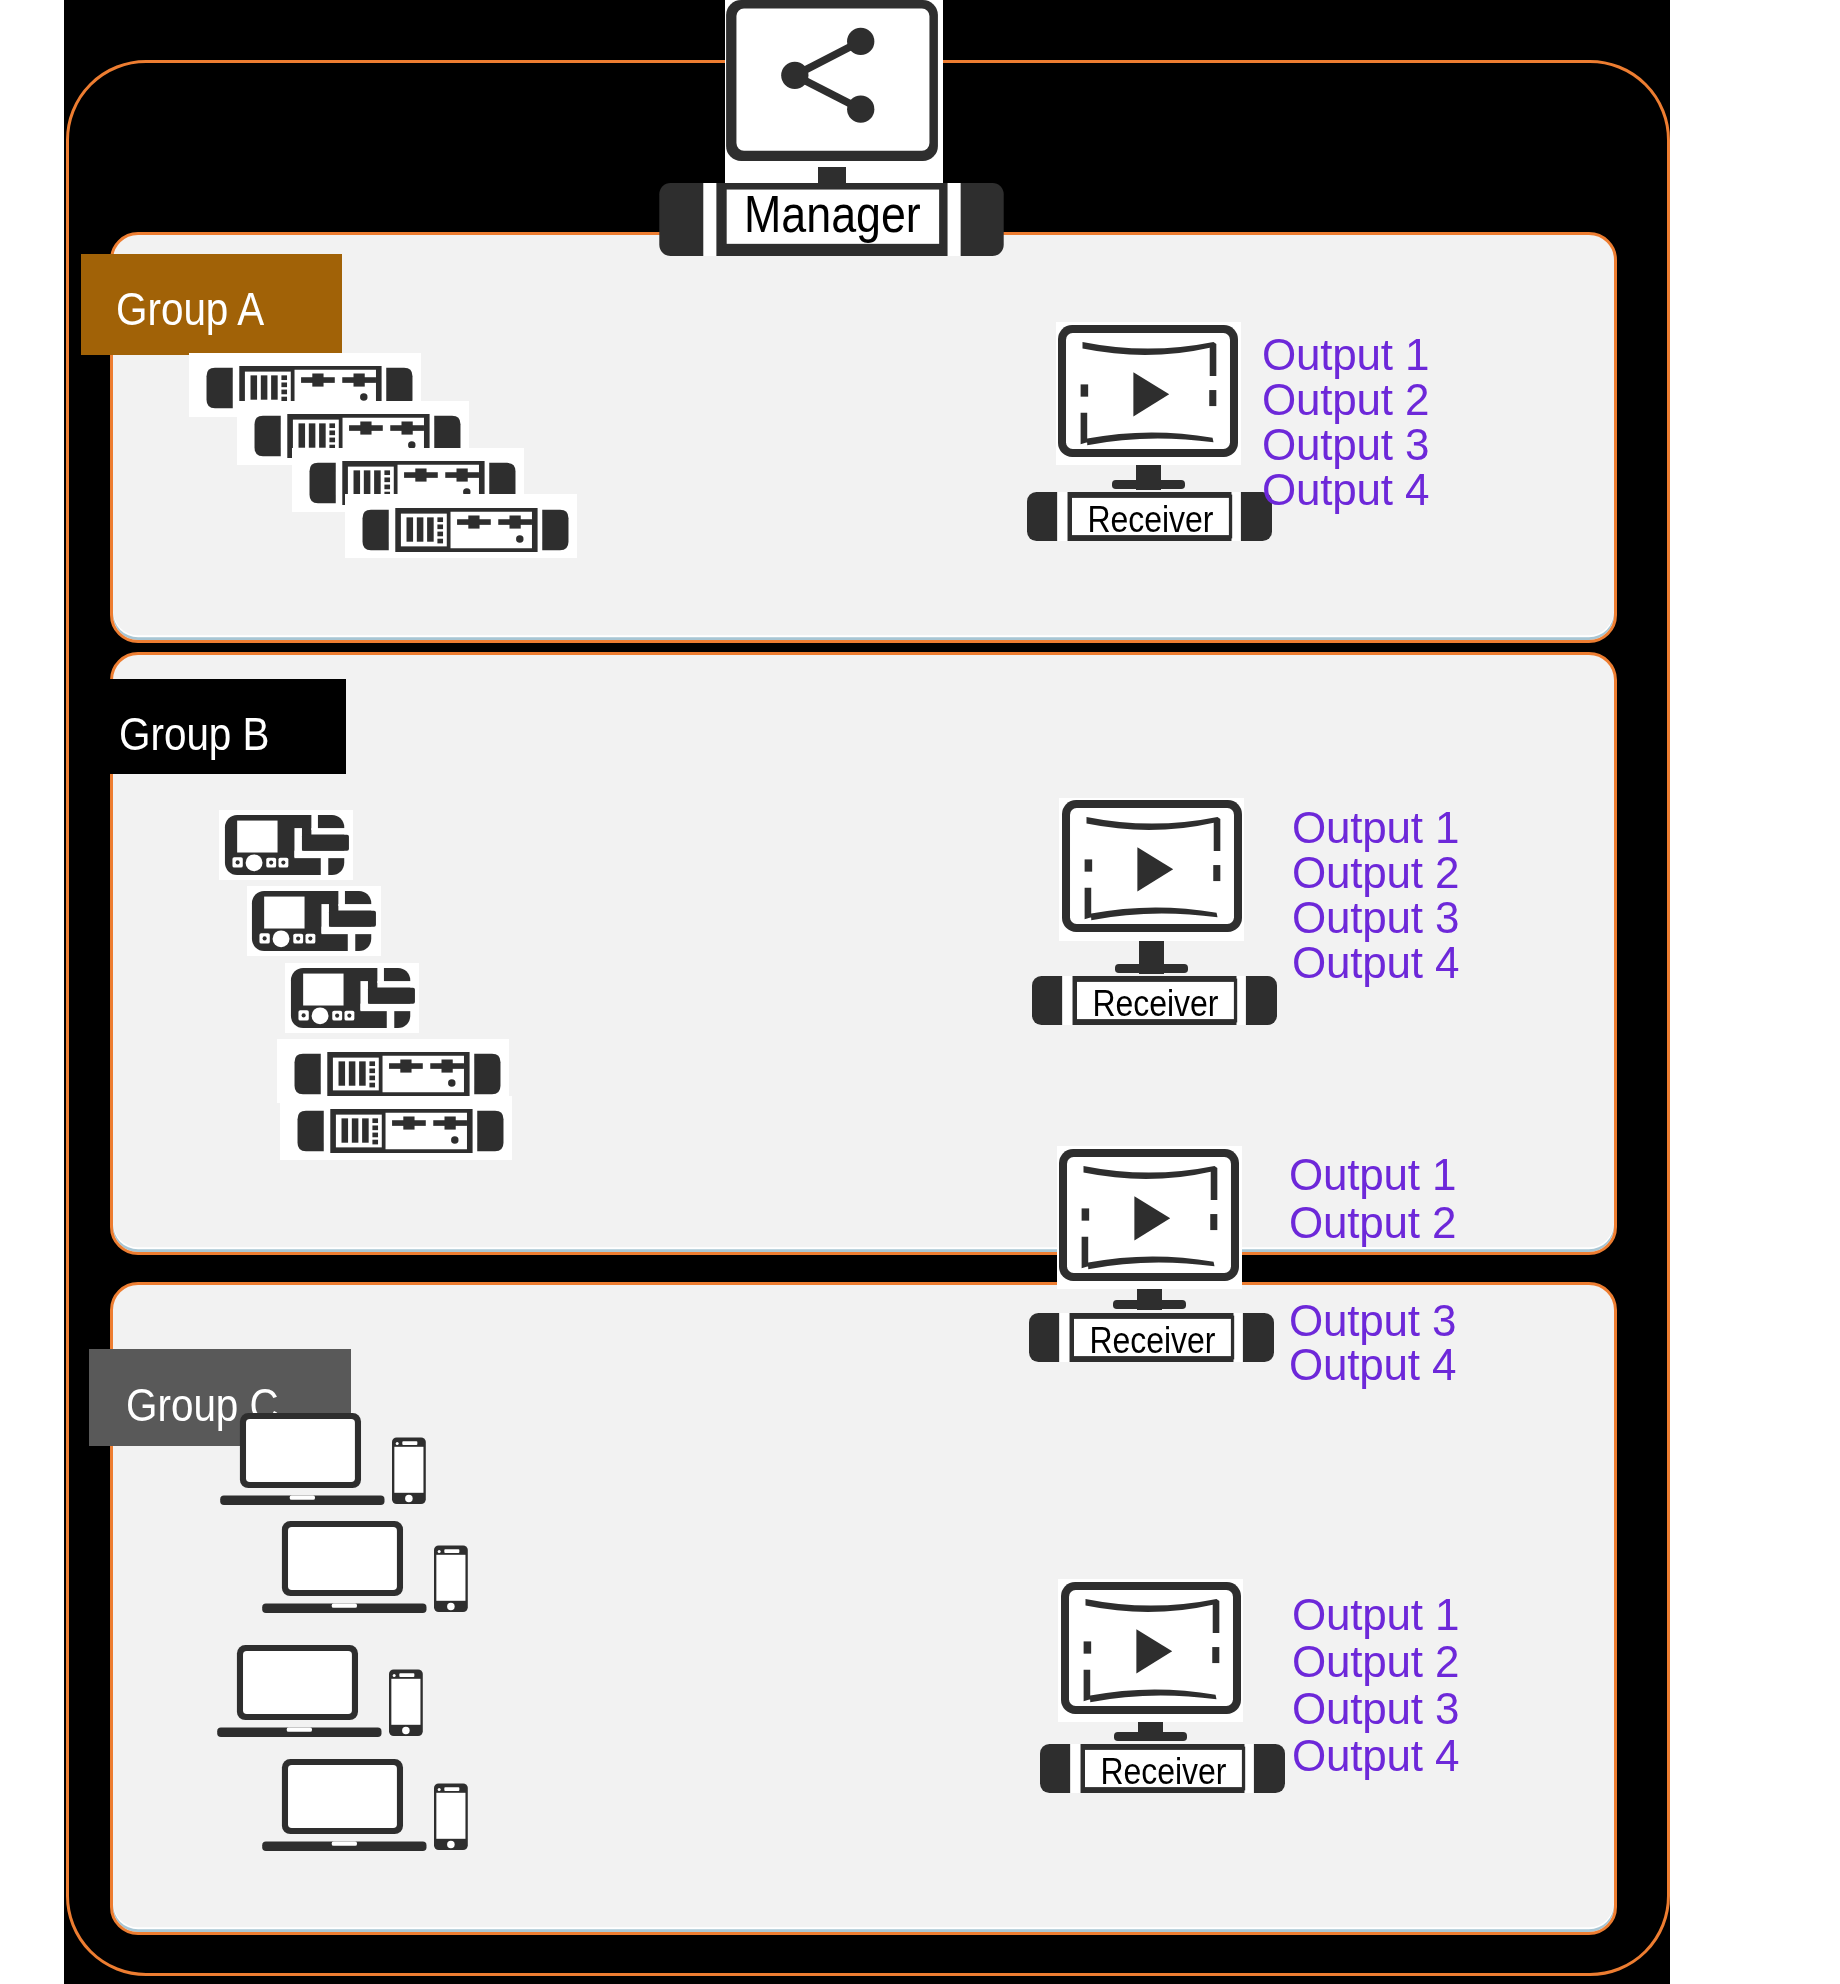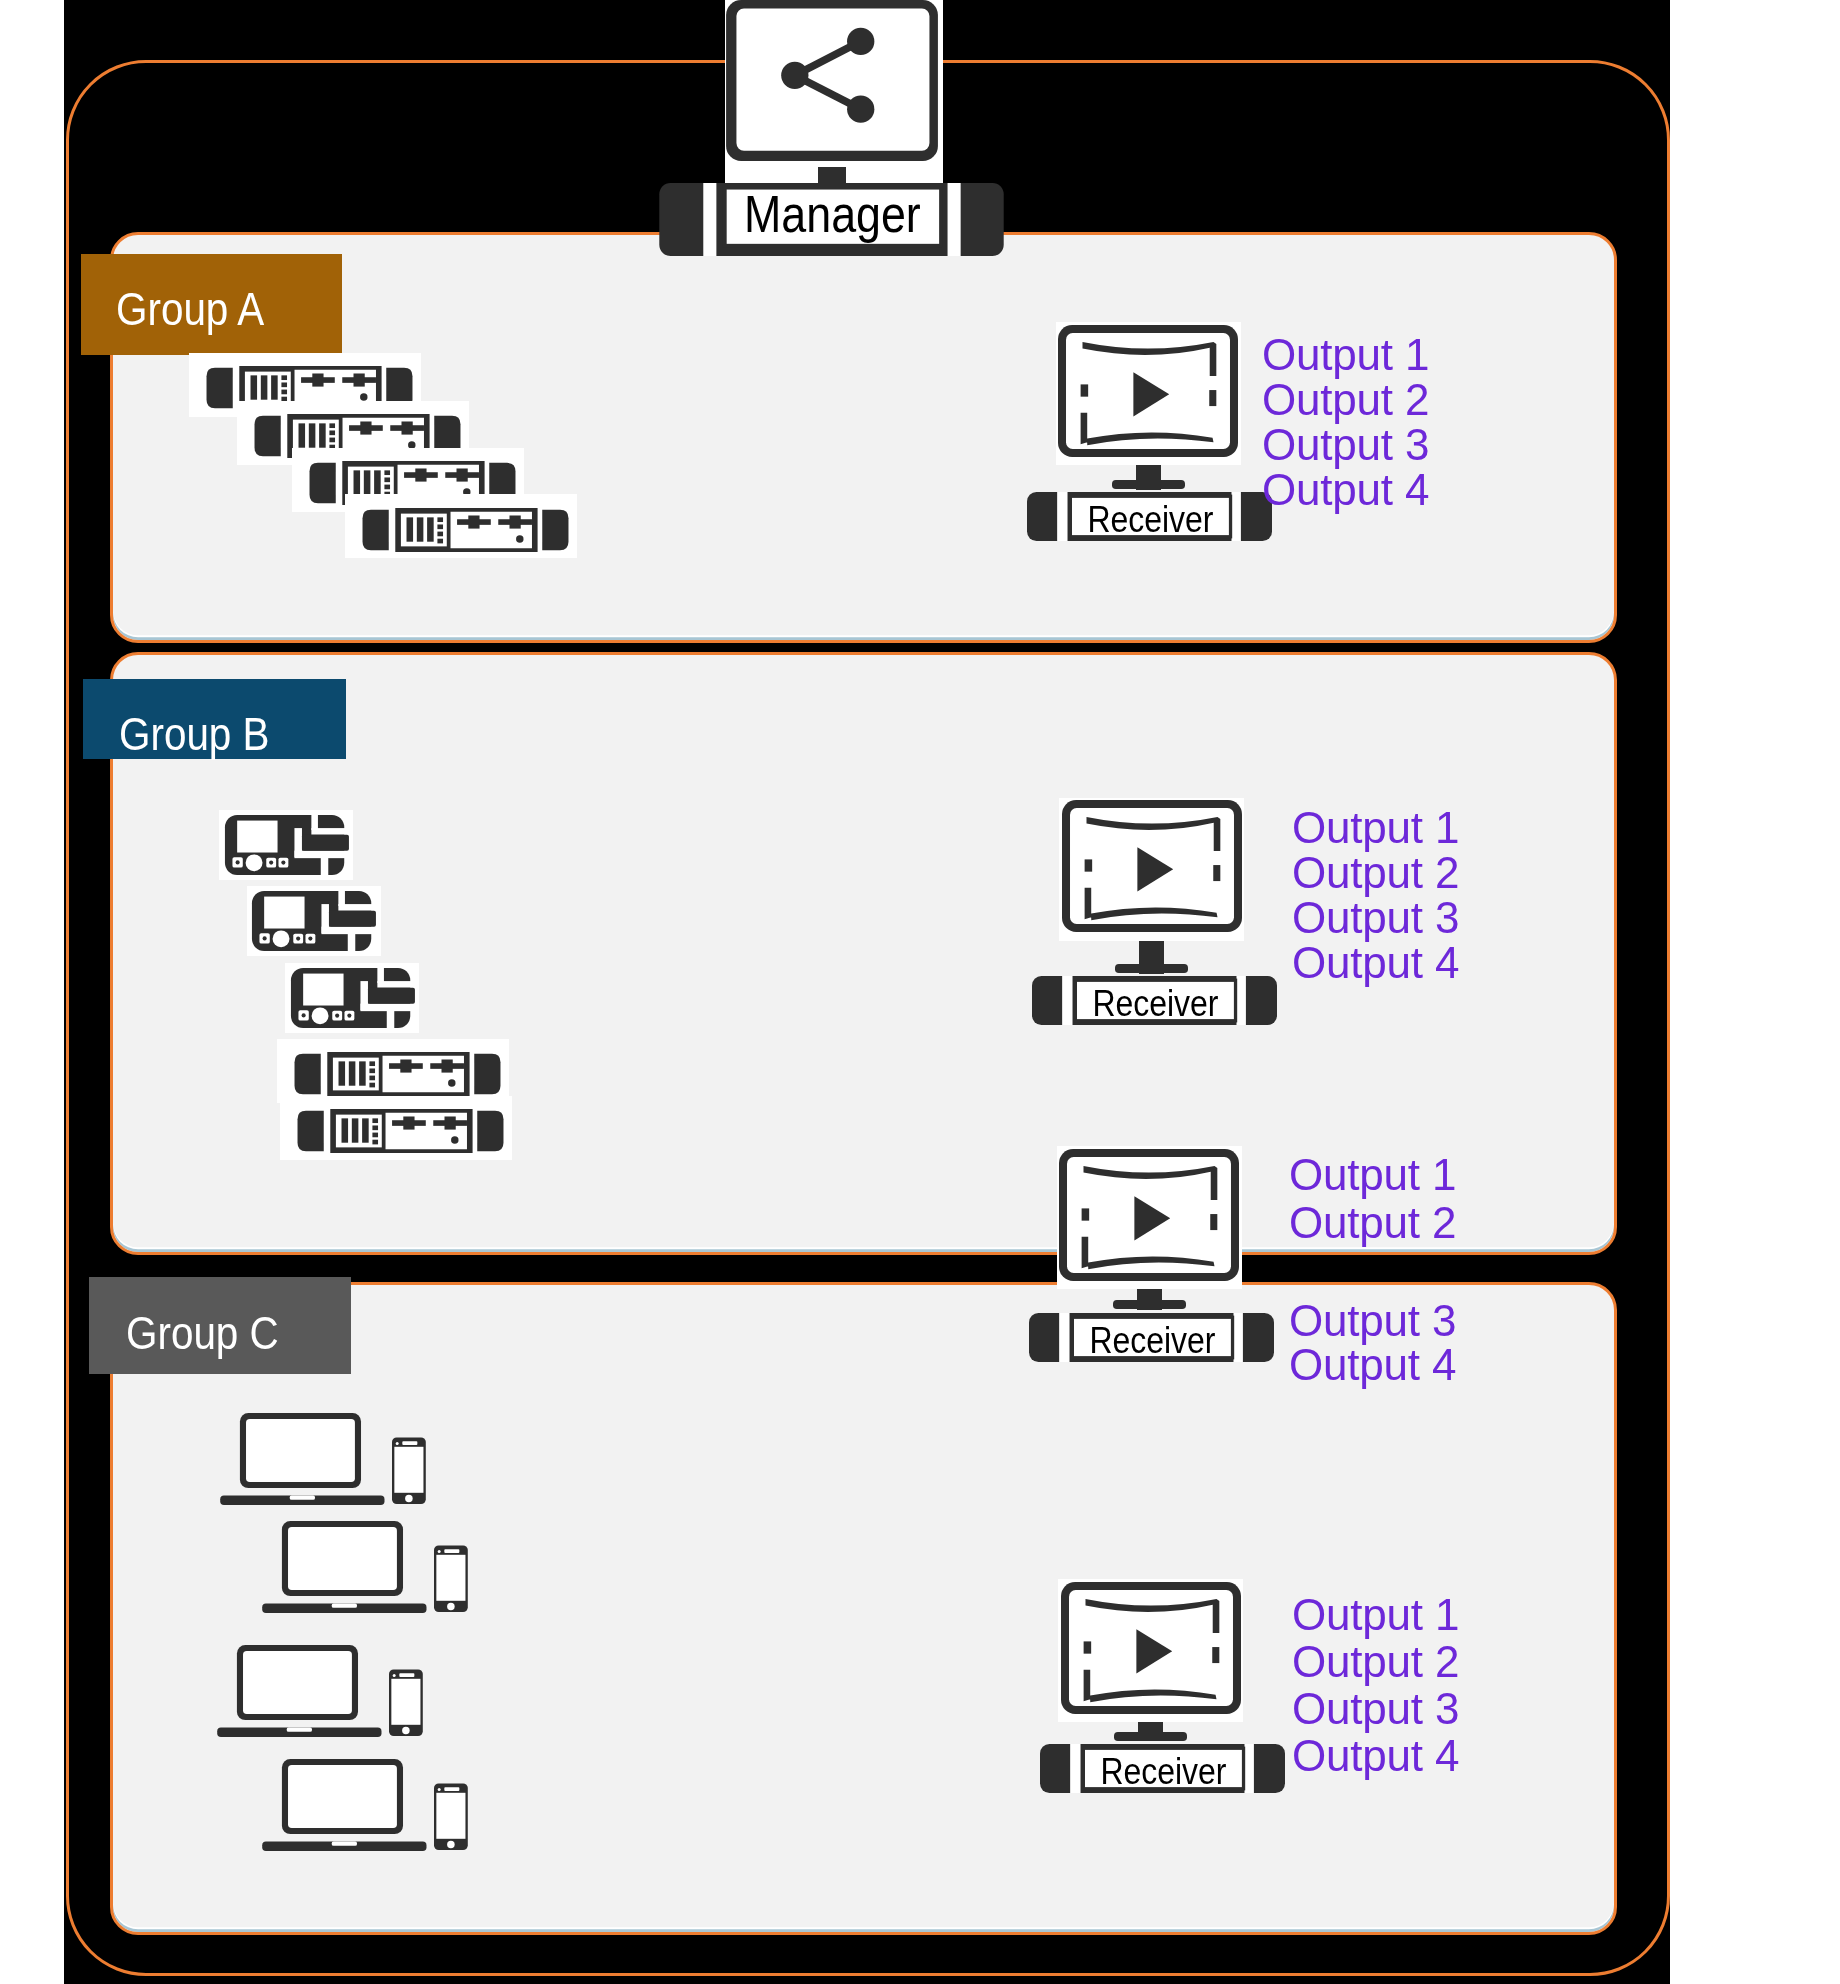--- a/index.html
+++ b/index.html
@@ -2,24 +2,24 @@
 <html style="font-size:15px"><head><meta charset="utf-8"><style>html,body{margin:0;padding:0}#c{position:relative;width:1841px;height:1985px;background:#fff;overflow:hidden;font-family:"Liberation Sans",sans-serif}.abs{position:absolute;box-sizing:border-box}.out{font-size:44px;color:#6d28d9;letter-spacing:-0.2px}</style></head><body>
 <div id="c">
     <div class="abs" style="left:64px;top:0;width:1606px;height:1985px;background:#000"></div>
     <div class="abs" style="left:66px;top:60px;width:1604px;height:1916px;border:3.8px solid #ed7d31;border-radius:80px"></div>
     <div class="abs" style="left:110px;top:232px;width:1507px;height:411px;background:#f2f2f2;border:3.8px solid #ed7d31;border-radius:28px;box-shadow:inset 0 -2.8px 0 #a8c6d4,inset 0 -4.7px 0 #fff"></div>
     <div class="abs" style="left:110px;top:652px;width:1507px;height:603px;background:#f2f2f2;border:3.8px solid #ed7d31;border-radius:28px;box-shadow:inset 0 -2.8px 0 #a8c6d4,inset 0 -4.7px 0 #fff"></div>
     <div class="abs" style="left:110px;top:1282px;width:1507px;height:653px;background:#f2f2f2;border:3.8px solid #ed7d31;border-radius:28px;box-shadow:inset 0 -2.8px 0 #a8c6d4,inset 0 -4.7px 0 #fff"></div>
     <div class="abs" style="left:81px;top:254px;width:261px;height:101px;background:#a16207">
       <span class="abs" style="left:35px;top:31px;font-size:47px;line-height:47px;color:#fff;transform:scaleX(.86);transform-origin:0 0;white-space:nowrap">Group A</span>
     </div>
-    <div class="abs" style="left:83px;top:679px;width:263px;height:80px;background:#0c4a6e">
+    <div class="abs" style="left:83px;top:679px;width:263px;height:95px;background:#000000">
       <span class="abs" style="left:36px;top:31px;font-size:47px;line-height:47px;color:#fff;transform:scaleX(.86);transform-origin:0 0;white-space:nowrap">Group B</span>
     </div>
-    <div class="abs" style="left:89px;top:1277px;width:262px;height:97px;background:#595959">
+    <div class="abs" style="left:89px;top:1349px;width:262px;height:97px;background:#595959">
       <span class="abs" style="left:37px;top:32px;font-size:47px;line-height:47px;color:#fff;transform:scaleX(.86);transform-origin:0 0;white-space:nowrap">Group C</span>
     </div>
     <div class="abs" style="left:189px;top:353px;width:232px;height:64px;background:#fff"></div>
     <svg class="abs" style="left:206px;top:366px" width="207" height="44" viewBox="0 0 220 47">
       <path d="M28 2 L9 2 Q0 2 0 11 L0 36 Q0 45 9 45 L28 45 Z" fill="#2e2e2e"></path>
       <rect x="35" y="0" width="152" height="47" fill="#2e2e2e"></rect>
       <path d="M192 2 L211 2 Q220 2 220 11 L220 36 Q220 45 211 45 L192 45 Z" fill="#2e2e2e"></path>
       <rect x="41" y="6" width="49" height="35" fill="#fff"></rect>
       <rect x="47" y="10" width="7" height="26" fill="#2e2e2e"></rect>
       <rect x="58" y="10" width="7" height="26" fill="#2e2e2e"></rect>

